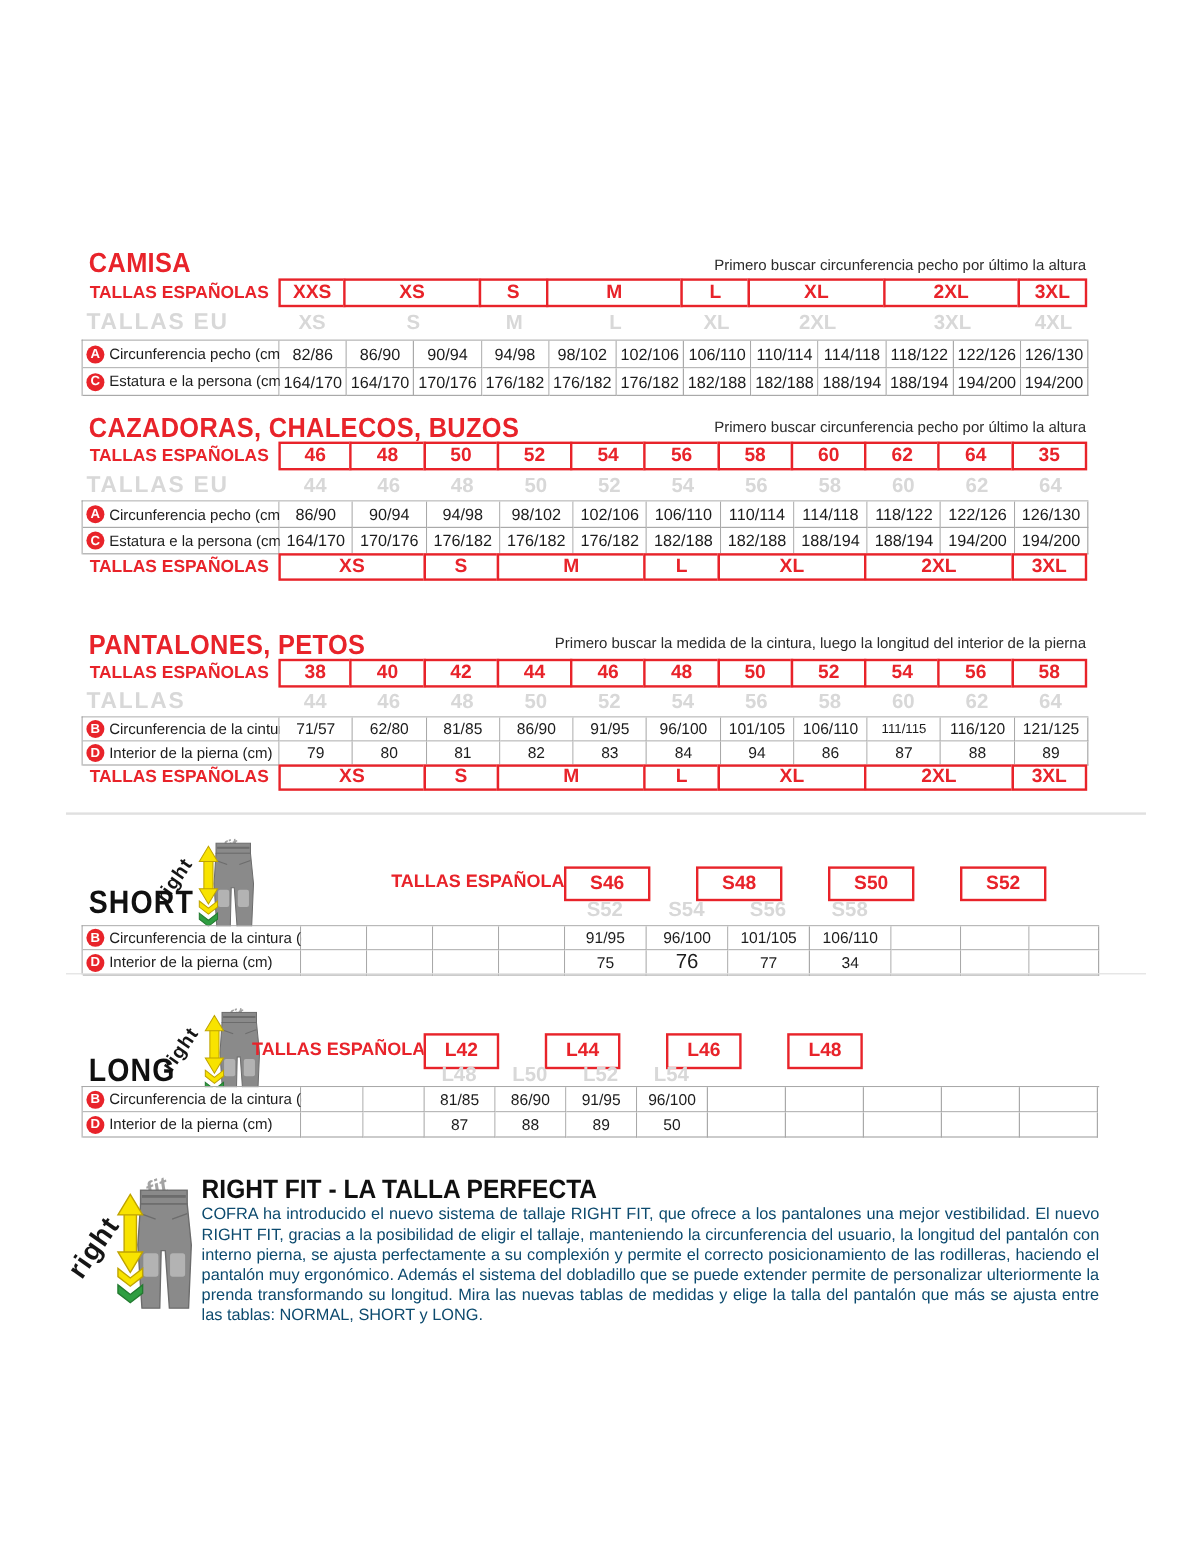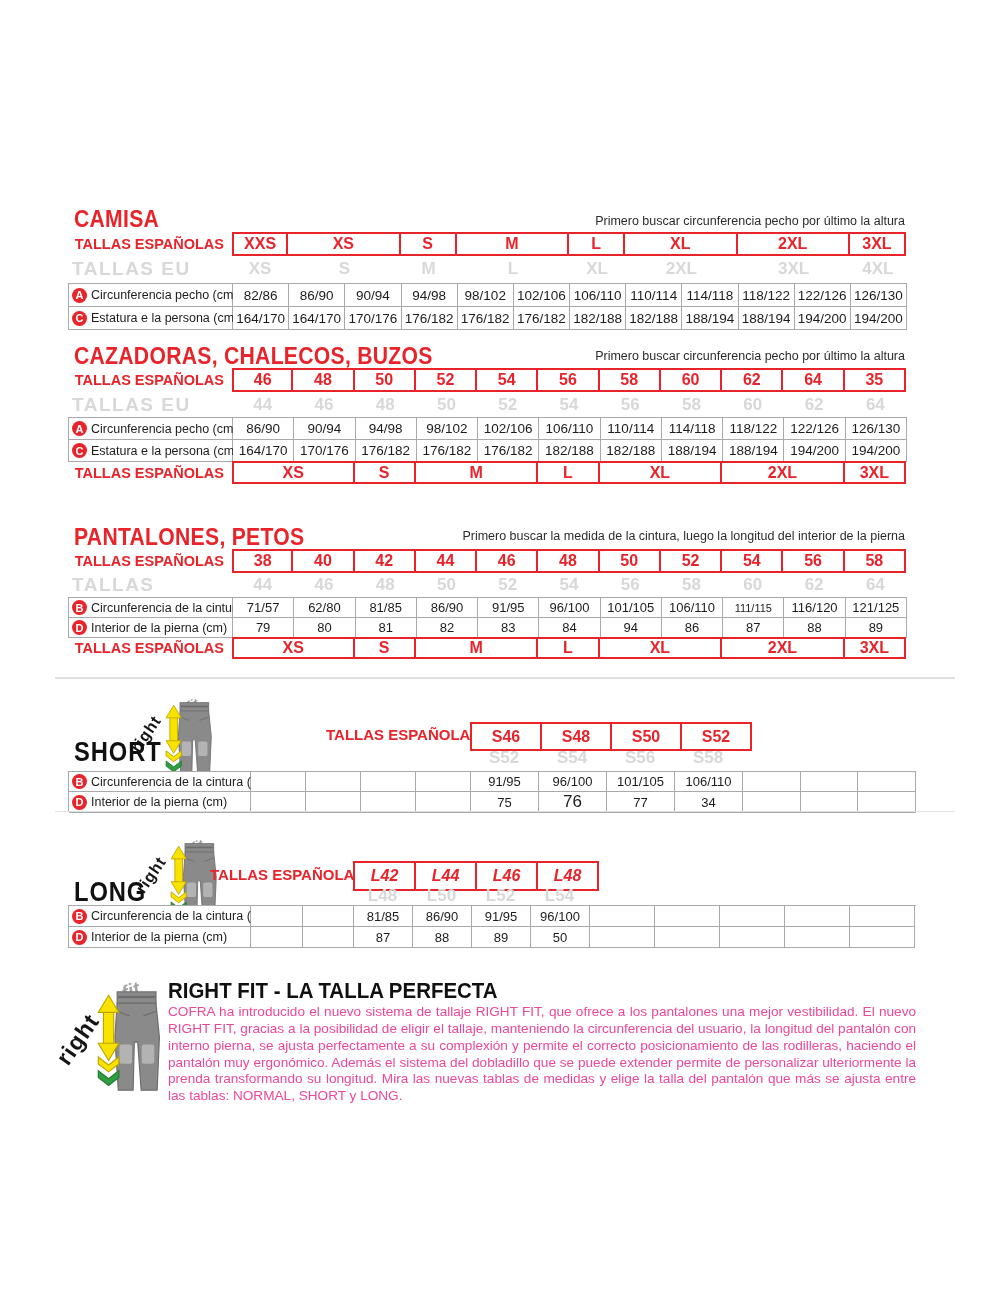--- a/index.html
+++ b/index.html
@@ -30,24 +30,24 @@
 
   .tbl{position:absolute;left:68px;width:838px;border-top:1px solid #a9a9a9;border-left:1px solid #a9a9a9;}
   .tbl .trow{display:grid;}
   .dcell{border-right:1px solid #a9a9a9;border-bottom:1px solid #a9a9a9;
     display:flex;align-items:center;justify-content:center;font-size:13.5px;background:#fff;}
   .lcell{border-right:1px solid #a9a9a9;border-bottom:1px solid #a9a9a9;background:#fff;
     display:flex;align-items:center;padding-left:3px;gap:4px;font-size:12.5px;white-space:nowrap;}
   .badge{width:15px;height:15px;border-radius:50%;background:#e8232a;color:#fff;font-weight:bold;
     font-size:11px;display:flex;align-items:center;justify-content:center;flex:0 0 15px;}
 
-  .boxstrip{position:absolute;display:flex;}
+  .boxstrip{position:absolute;display:flex;gap:40px;}
   .gstrip{position:absolute;display:flex;}
   .sbox{width:68px;height:25px;}
-  .lbox{width:59px;height:26px;font-style:italic;}
+  .lbox{width:59px;height:26px;}
   .sghost{width:68px;height:22px;}
   .lghost{width:59px;height:18px;}
   .rf-label{position:absolute;color:#e8232a;font-weight:bold;font-size:15px;text-align:right;white-space:nowrap;}
   .black-title{position:absolute;font-weight:bold;font-size:27px;color:#101010;
     transform:scaleX(0.88);transform-origin:left top;letter-spacing:1px;}
 
   .divider{position:absolute;left:55px;width:900px;height:2px;background:#e0e0e0;}
 
   
   .rflogo{position:absolute;}
@@ -57,21 +57,21 @@
   .rflogo-sm .word-right{font-size:16px;left:6px;top:28px;}
   .rflogo-sm .word-fit{font-size:13px;left:66px;top:0px;}
   .rflogo-sm svg{position:absolute;left:40px;top:4px;width:62px;height:76px;}
   .rflogo-lg{width:120px;height:122px;}
   .rflogo-lg .word-right{font-size:23px;left:-8px;top:50px;}
   .rflogo-lg .word-fit{font-size:19px;left:64px;top:4px;}
   .rflogo-lg svg{position:absolute;left:34px;top:12px;width:80px;height:106px;}
 
   .rft-title{position:absolute;font-weight:bold;font-size:22px;color:#101010;
     transform:scaleX(0.93);transform-origin:left top;white-space:nowrap;}
-  .rft-body{position:absolute;font-size:13.6px;line-height:1.24;text-align:justify;color:#ec4899;}
+  .rft-body{position:absolute;font-size:13.6px;line-height:1.24;text-align:justify;color:#0c4a6e;}
 </style>
 </head>
 <body>
 
 <svg width="0" height="0" style="position:absolute">
   <defs>
     <g id="pants-sym">
       <rect x="22" y="2" width="34" height="10" fill="#8a8a8a" stroke="#6c6c6c" stroke-width="1"></rect>
       <rect x="23" y="5.5" width="32" height="2" fill="#6c6c6c"></rect>
       <path d="M22,12 L56,12 L59,42 L57,88 L43,88 L40,46 L37,46 L36,88 L23,88 L20,42 Z" fill="#8a8a8a" stroke="#6c6c6c" stroke-width="1"></path>

